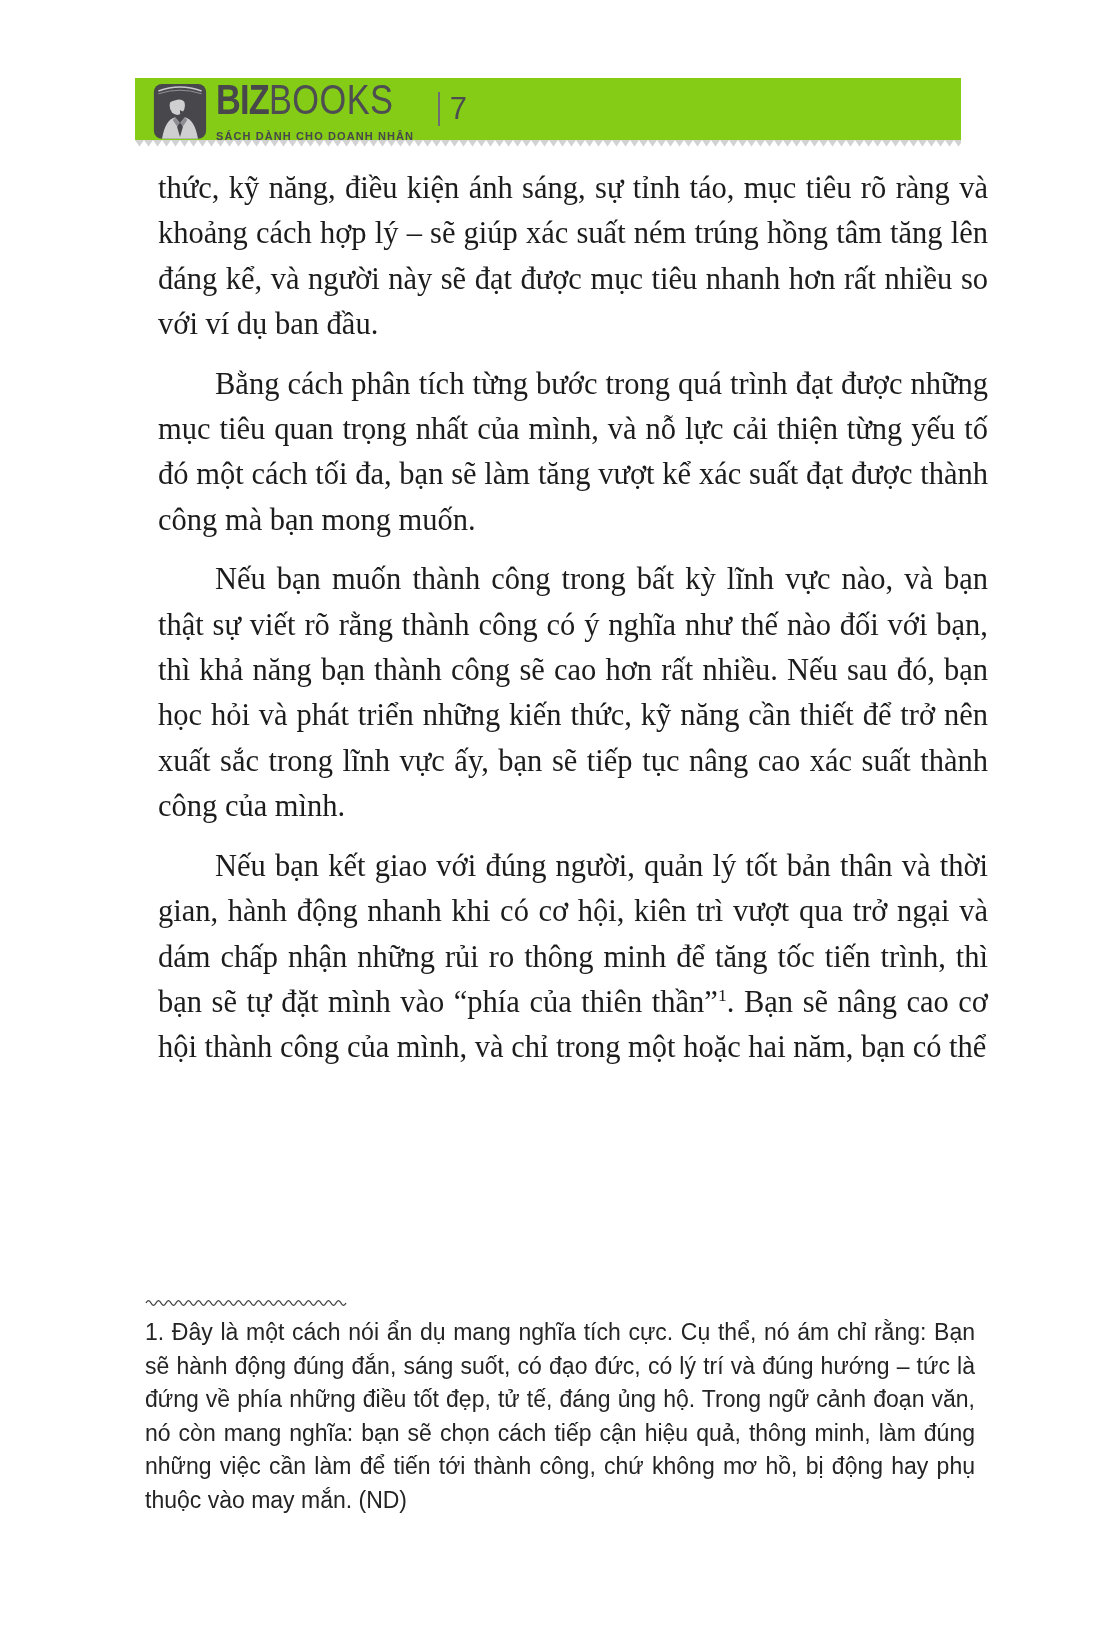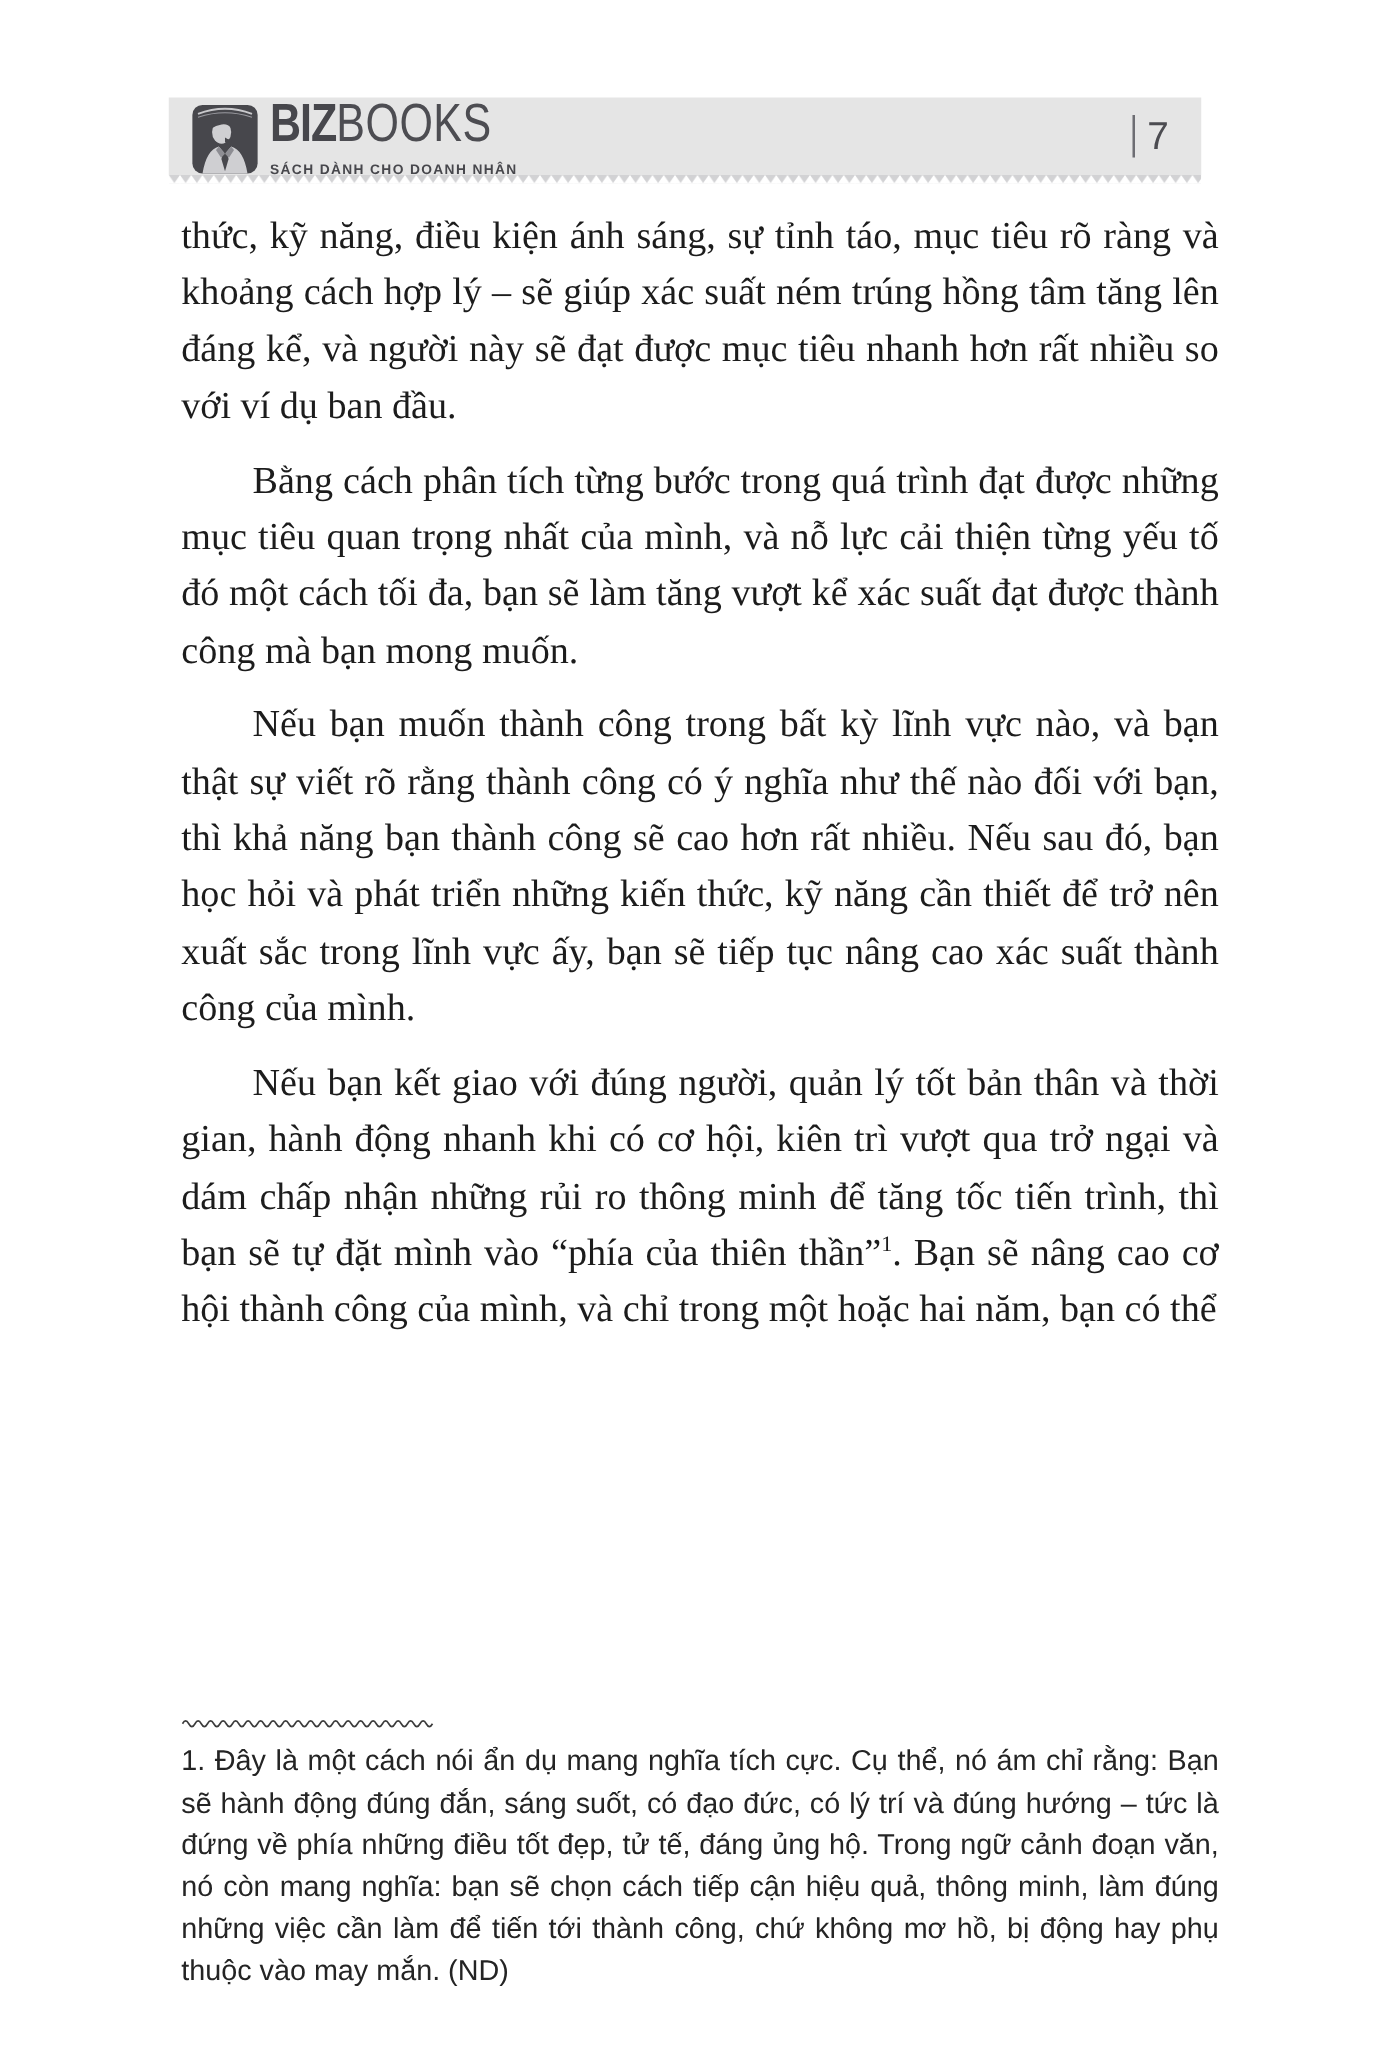--- a/index.html
+++ b/index.html
@@ -9,22 +9,22 @@
     width:1119px; height:1646px;
     background:#ffffff;
     overflow:hidden;
     font-family:"Liberation Serif", serif;
   }
 
   
   .header-bar {
     position:absolute; left:135px; top:78px;
     width:826px; height:62px;
-    background:#e5e5e5;
-    display:flex; align-items:center; justify-content:space-between;
+    background:#84cc16;
+    display:flex; align-items:center; justify-content:flex-start;
     padding:0 26px 0 18px;
   }
   .header-teeth {
     position:absolute; left:135px; top:140px;
     width:826px; height:7px; display:block;
   }
   .logo { display:flex; align-items:center; gap:9px; height:62px; }
   .logo-icon { display:block; margin-top:2px; }
   .logo-textcol { display:flex; flex-direction:column; justify-content:center; margin-top:4px; }
   .brand-row {
@@ -47,36 +47,36 @@
   }
   .pageno { display:flex; align-items:center; gap:10px; }
   .pageno-divider { width:2px; height:34px; background:#6d6d73; }
   .pageno-num {
     font-family:"Liberation Sans", sans-serif;
     font-weight:300; font-size:31px; color:#4c4c51;
   }
 
   
   .content {
-    position:absolute; left:145px; top:166px; width:830px;
+    position:absolute; left:158px; top:166px; width:830px;
   }
   .content p {
     font-size:30.5px; line-height:45.4px;
     color:#1c1c1c; text-align:justify;
     margin-bottom:14px;
     text-indent:57px;
   }
   .content p.continued { text-indent:0; }
   .fn-marker {
     font-size:0.58em; vertical-align:super; line-height:0;
   }
 
   
   .footnote {
-    position:absolute; left:145px; top:1374px; width:830px;
+    position:absolute; left:145px; top:1298px; width:830px;
   }
   .fn-sep { display:block; margin-bottom:8px; }
   .fn-text {
     font-family:"Liberation Sans", sans-serif;
     font-size:23px; line-height:33.6px;
     color:#242424; text-align:justify;
   }
 </style>
 </head>
 <body>

